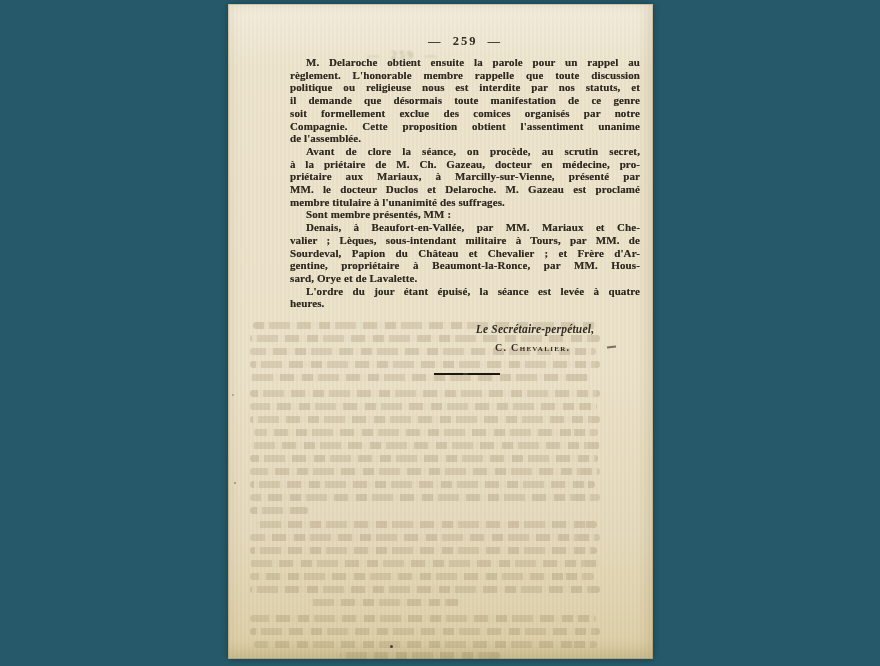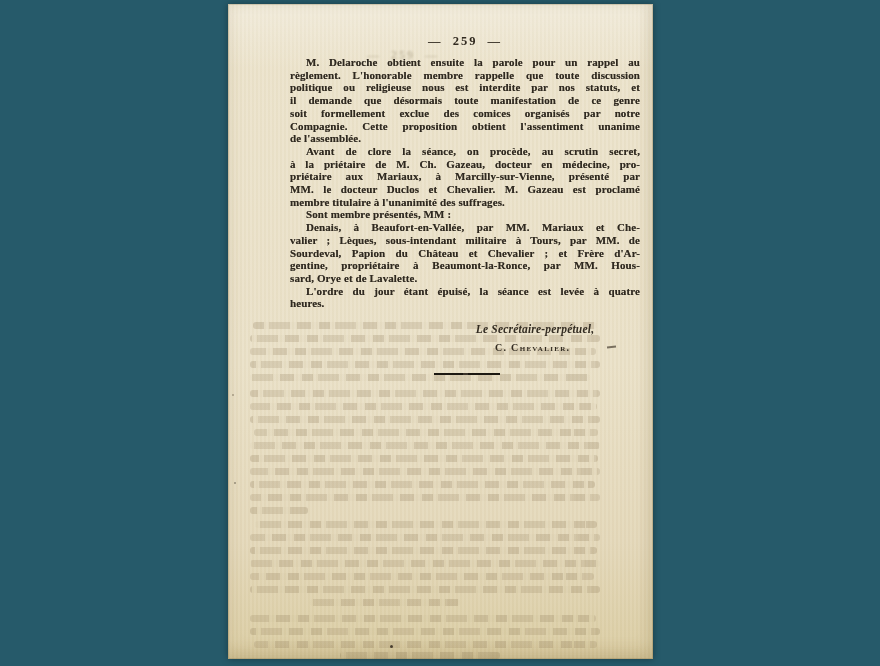--- a/index.html
+++ b/index.html
@@ -118,21 +118,21 @@
         <div class="line">il demande que désormais toute manifestation de ce genre</div>
         <div class="line">soit formellement exclue des comices organisés par notre</div>
         <div class="line">Compagnie. Cette proposition obtient l'assentiment unanime</div>
         <div class="line last">de l'assemblée.</div>
       </div>
 
       <div class="para">
         <div class="line first">Avant de clore la séance, on procède, au scrutin secret,</div>
         <div class="line">à la priétaire de M. Ch. Gazeau, docteur en médecine, pro-</div>
         <div class="line">priétaire aux Mariaux, à Marcilly-sur-Vienne, présenté par</div>
-        <div class="line">MM. le docteur Duclos et Chevalier. M. Gazeau est proclamé</div>
+        <div class="line">MM. le docteur Duclos et Delaroche. M. Gazeau est proclamé</div>
         <div class="line last">membre titulaire à l'unanimité des suffrages.</div>
       </div>
 
       <div class="para">
         <div class="line first last">Sont membre présentés, MM :</div>
       </div>
 
       <div class="para">
         <div class="line first">Denais, à Beaufort-en-Vallée, par MM. Mariaux et Che-</div>
         <div class="line">valier ; Lèques, sous-intendant militaire à Tours, par MM. de</div>

